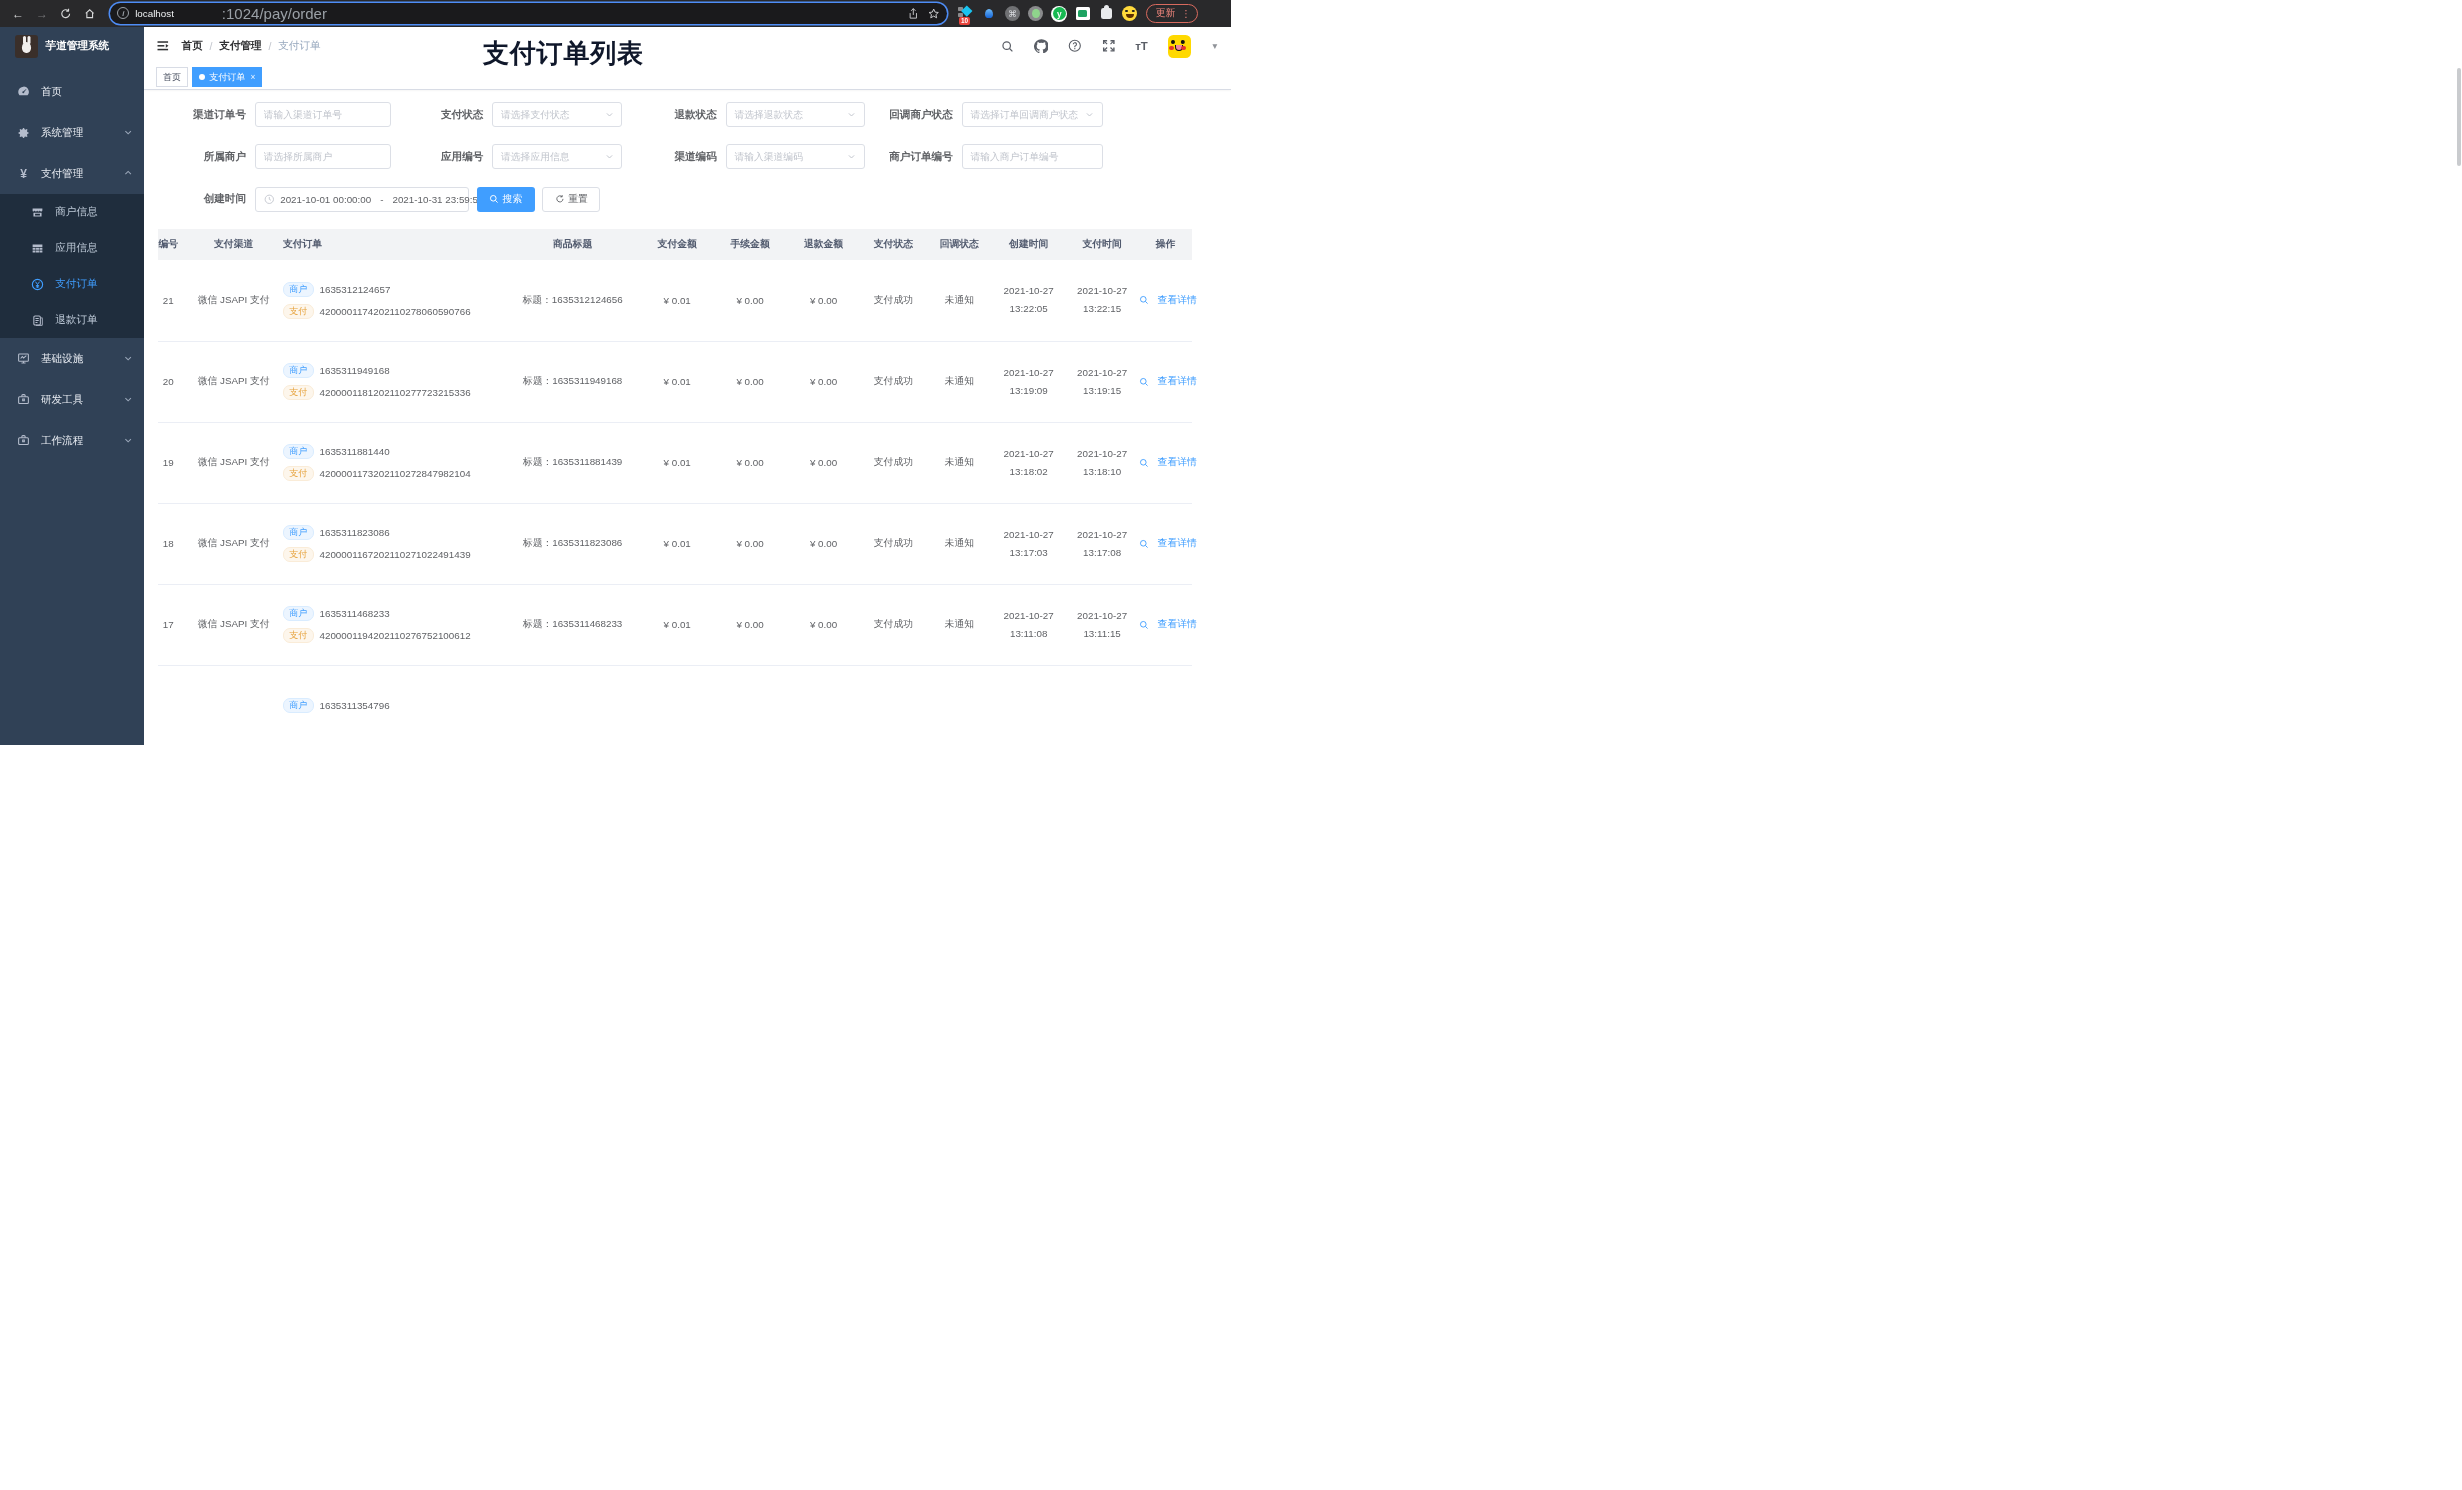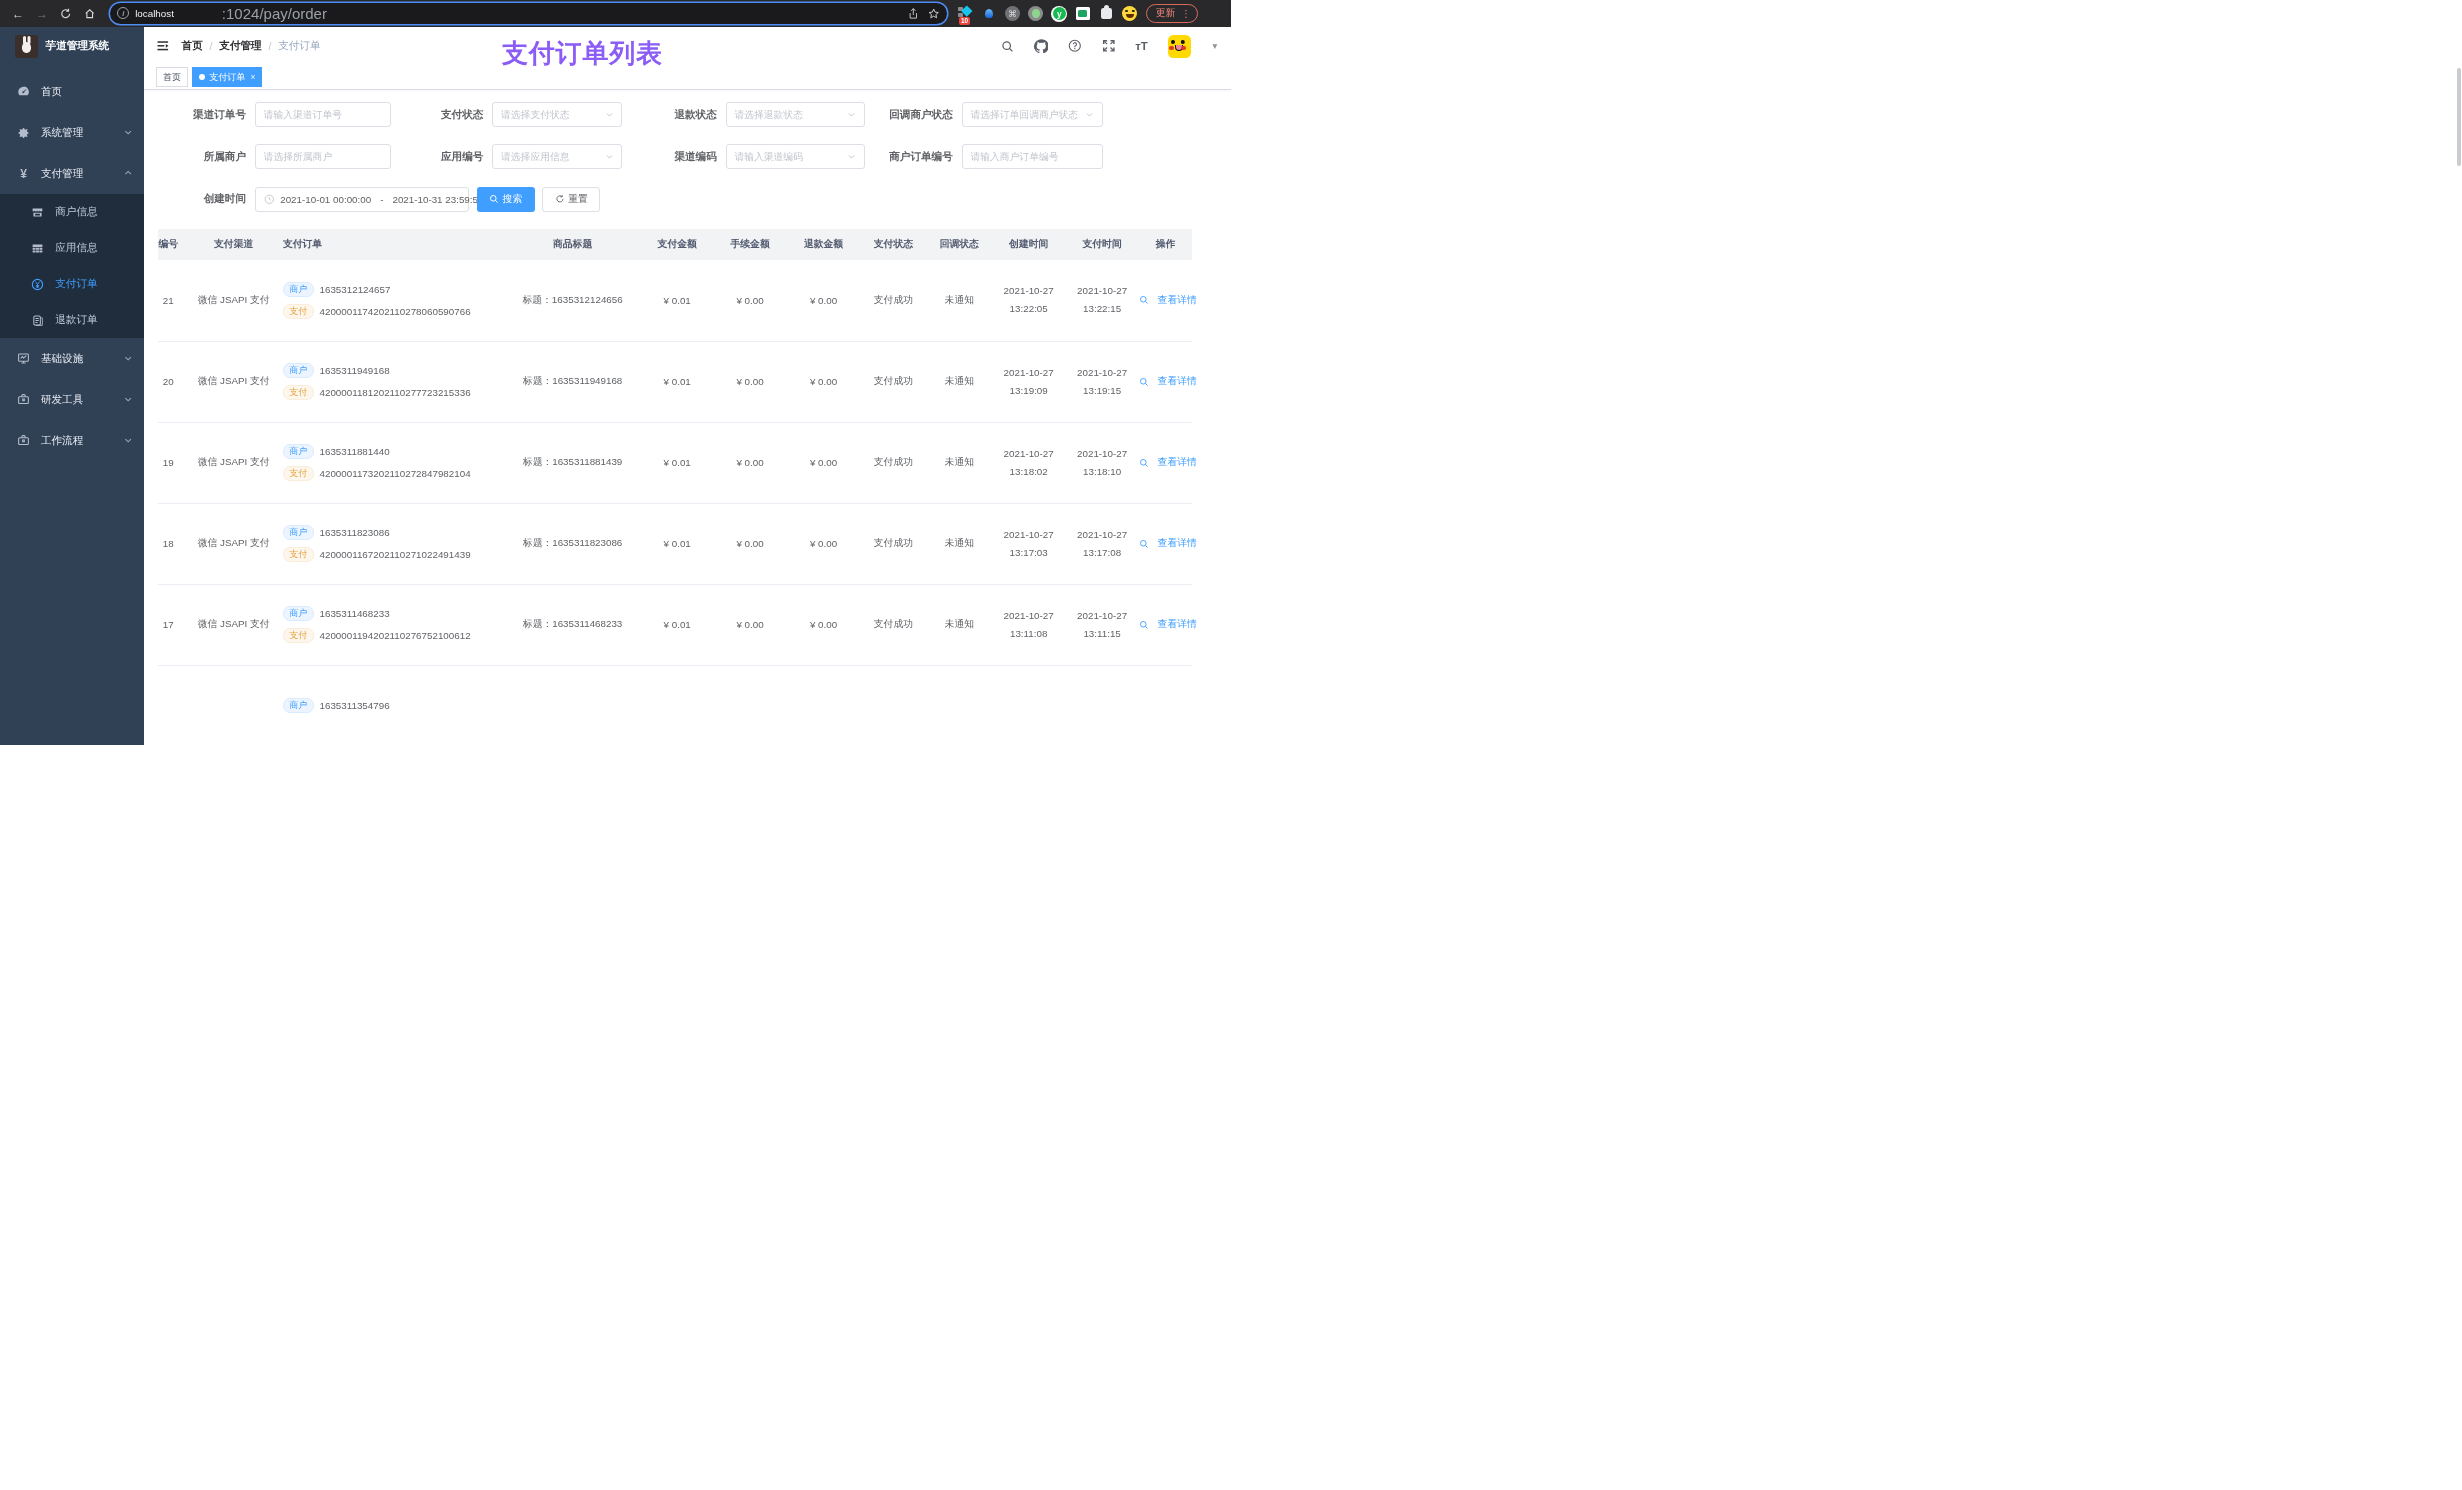--- a/index.html
+++ b/index.html
@@ -64,21 +64,21 @@
   .yen { font-size:12px; font-weight:700; line-height:1; }
 
   
   .main { flex:1; display:flex; flex-direction:column; background:#fff; min-width:0; }
   .navbar { height:38px; display:flex; align-items:center; padding:0 12px; position:relative; }
   .hamb { margin-right:12px; cursor:pointer; }
   .crumb { font-size:10.6px; display:flex; align-items:center; gap:6.8px; }
   .crumb .c-strong { color:#303133; font-weight:700; }
   .crumb .sep { color:#c0c4cc; }
   .crumb .c-last { color:#97a8be; }
-  .annotation { position:absolute; left:358px; top:9px; color:#8b5cf6; font-size:26px; font-weight:800; letter-spacing:0.8px; }
+  .annotation { position:absolute; left:339px; top:9px; color:#0f172a; font-size:26px; font-weight:800; letter-spacing:0.8px; }
   .nav-right { margin-left:auto; display:flex; align-items:center; gap:20px; color:#5a5e66; }
   .nav-right .hico { cursor:pointer; display:flex; align-items:center; }
   .tt { font-size:11.4px; font-weight:700; color:#5a5e66; }
   .avatar { width:23px; height:23px; border-radius:5.3px; background:#ffd900; position:relative; overflow:hidden; cursor:pointer; }
   .avatar:before { content:""; position:absolute; top:5.3px; left:3px; width:3.8px; height:3.8px; background:#111; border-radius:50%; box-shadow:9.8px 0 0 #111; }
   .avatar:after { content:""; position:absolute; top:11.4px; left:1.5px; width:4.5px; height:4.5px; background:#e4352c; border-radius:50%; box-shadow:12px 0 0 #e4352c; }
   .avatar .mouth { position:absolute; top:10.6px; left:7.6px; width:7.6px; height:6px; background:#f087a0; border-radius:0 0 7.6px 7.6px; border:1.1px solid #111; border-top:none;}
   .caret { color:#909399; font-size:8.3px; cursor:pointer; }
 
   .tags { height:25px; border-bottom:0.8px solid #d8dce5; box-shadow:0 0.8px 2.3px rgba(0,0,0,.06); display:flex; align-items:center; padding-left:12px; gap:3.8px; }

